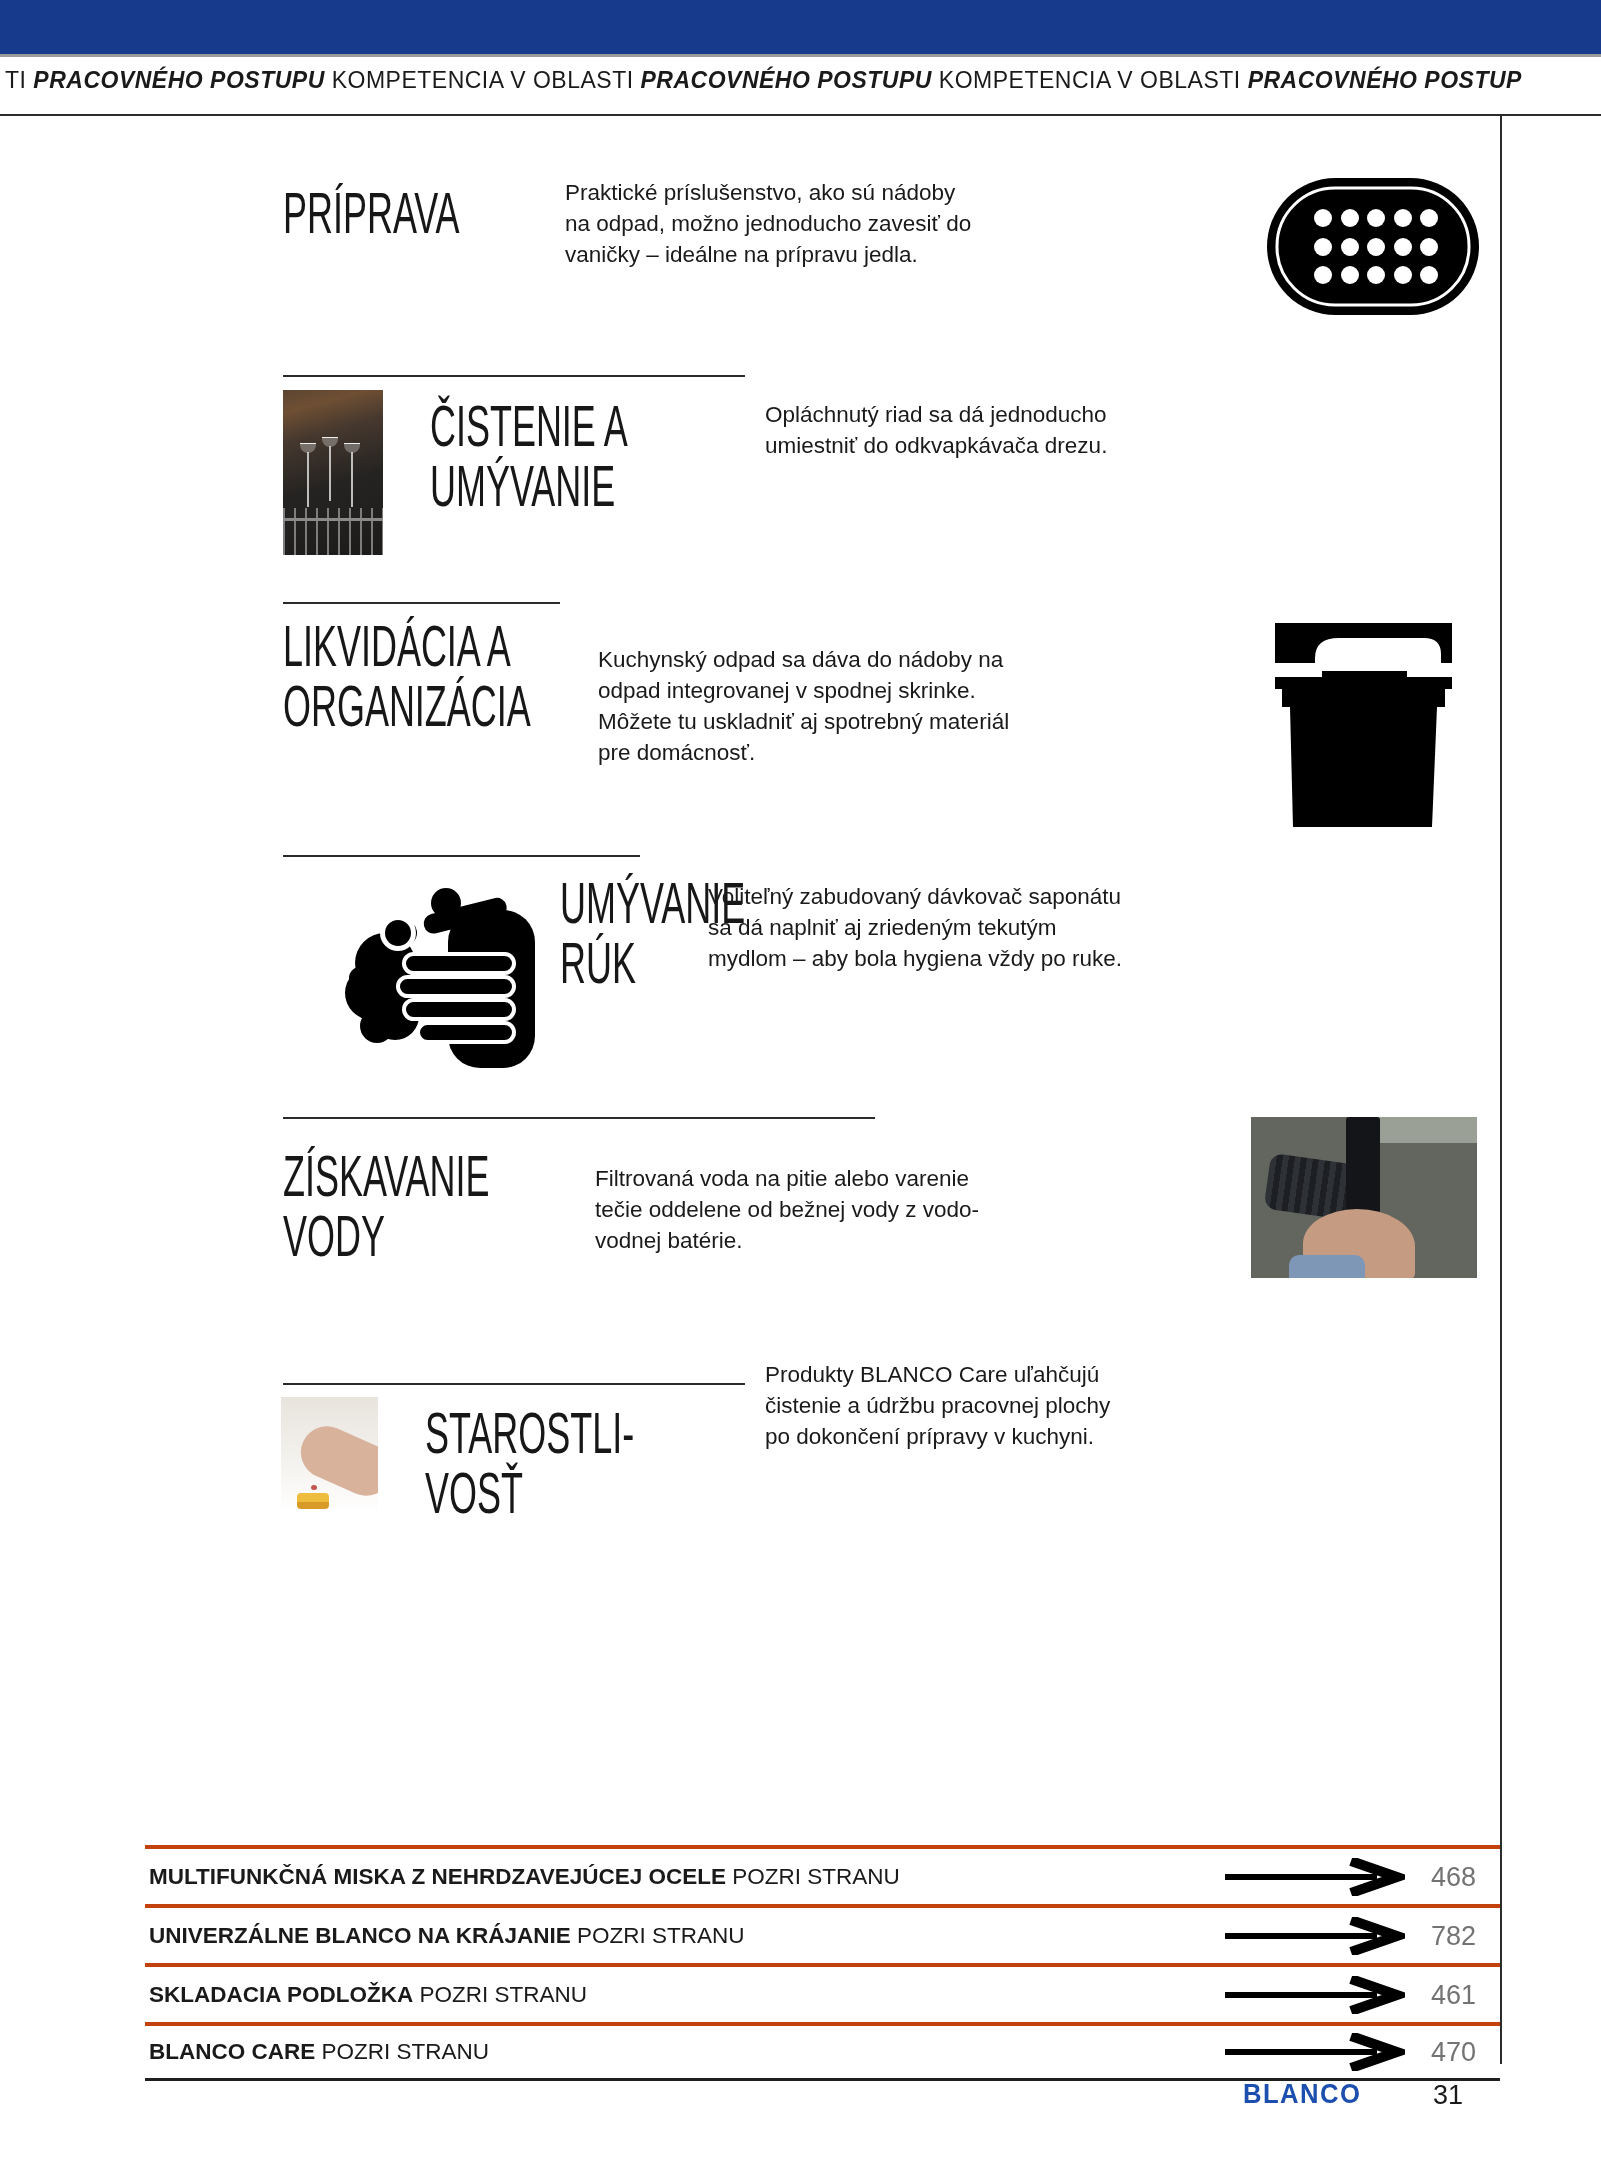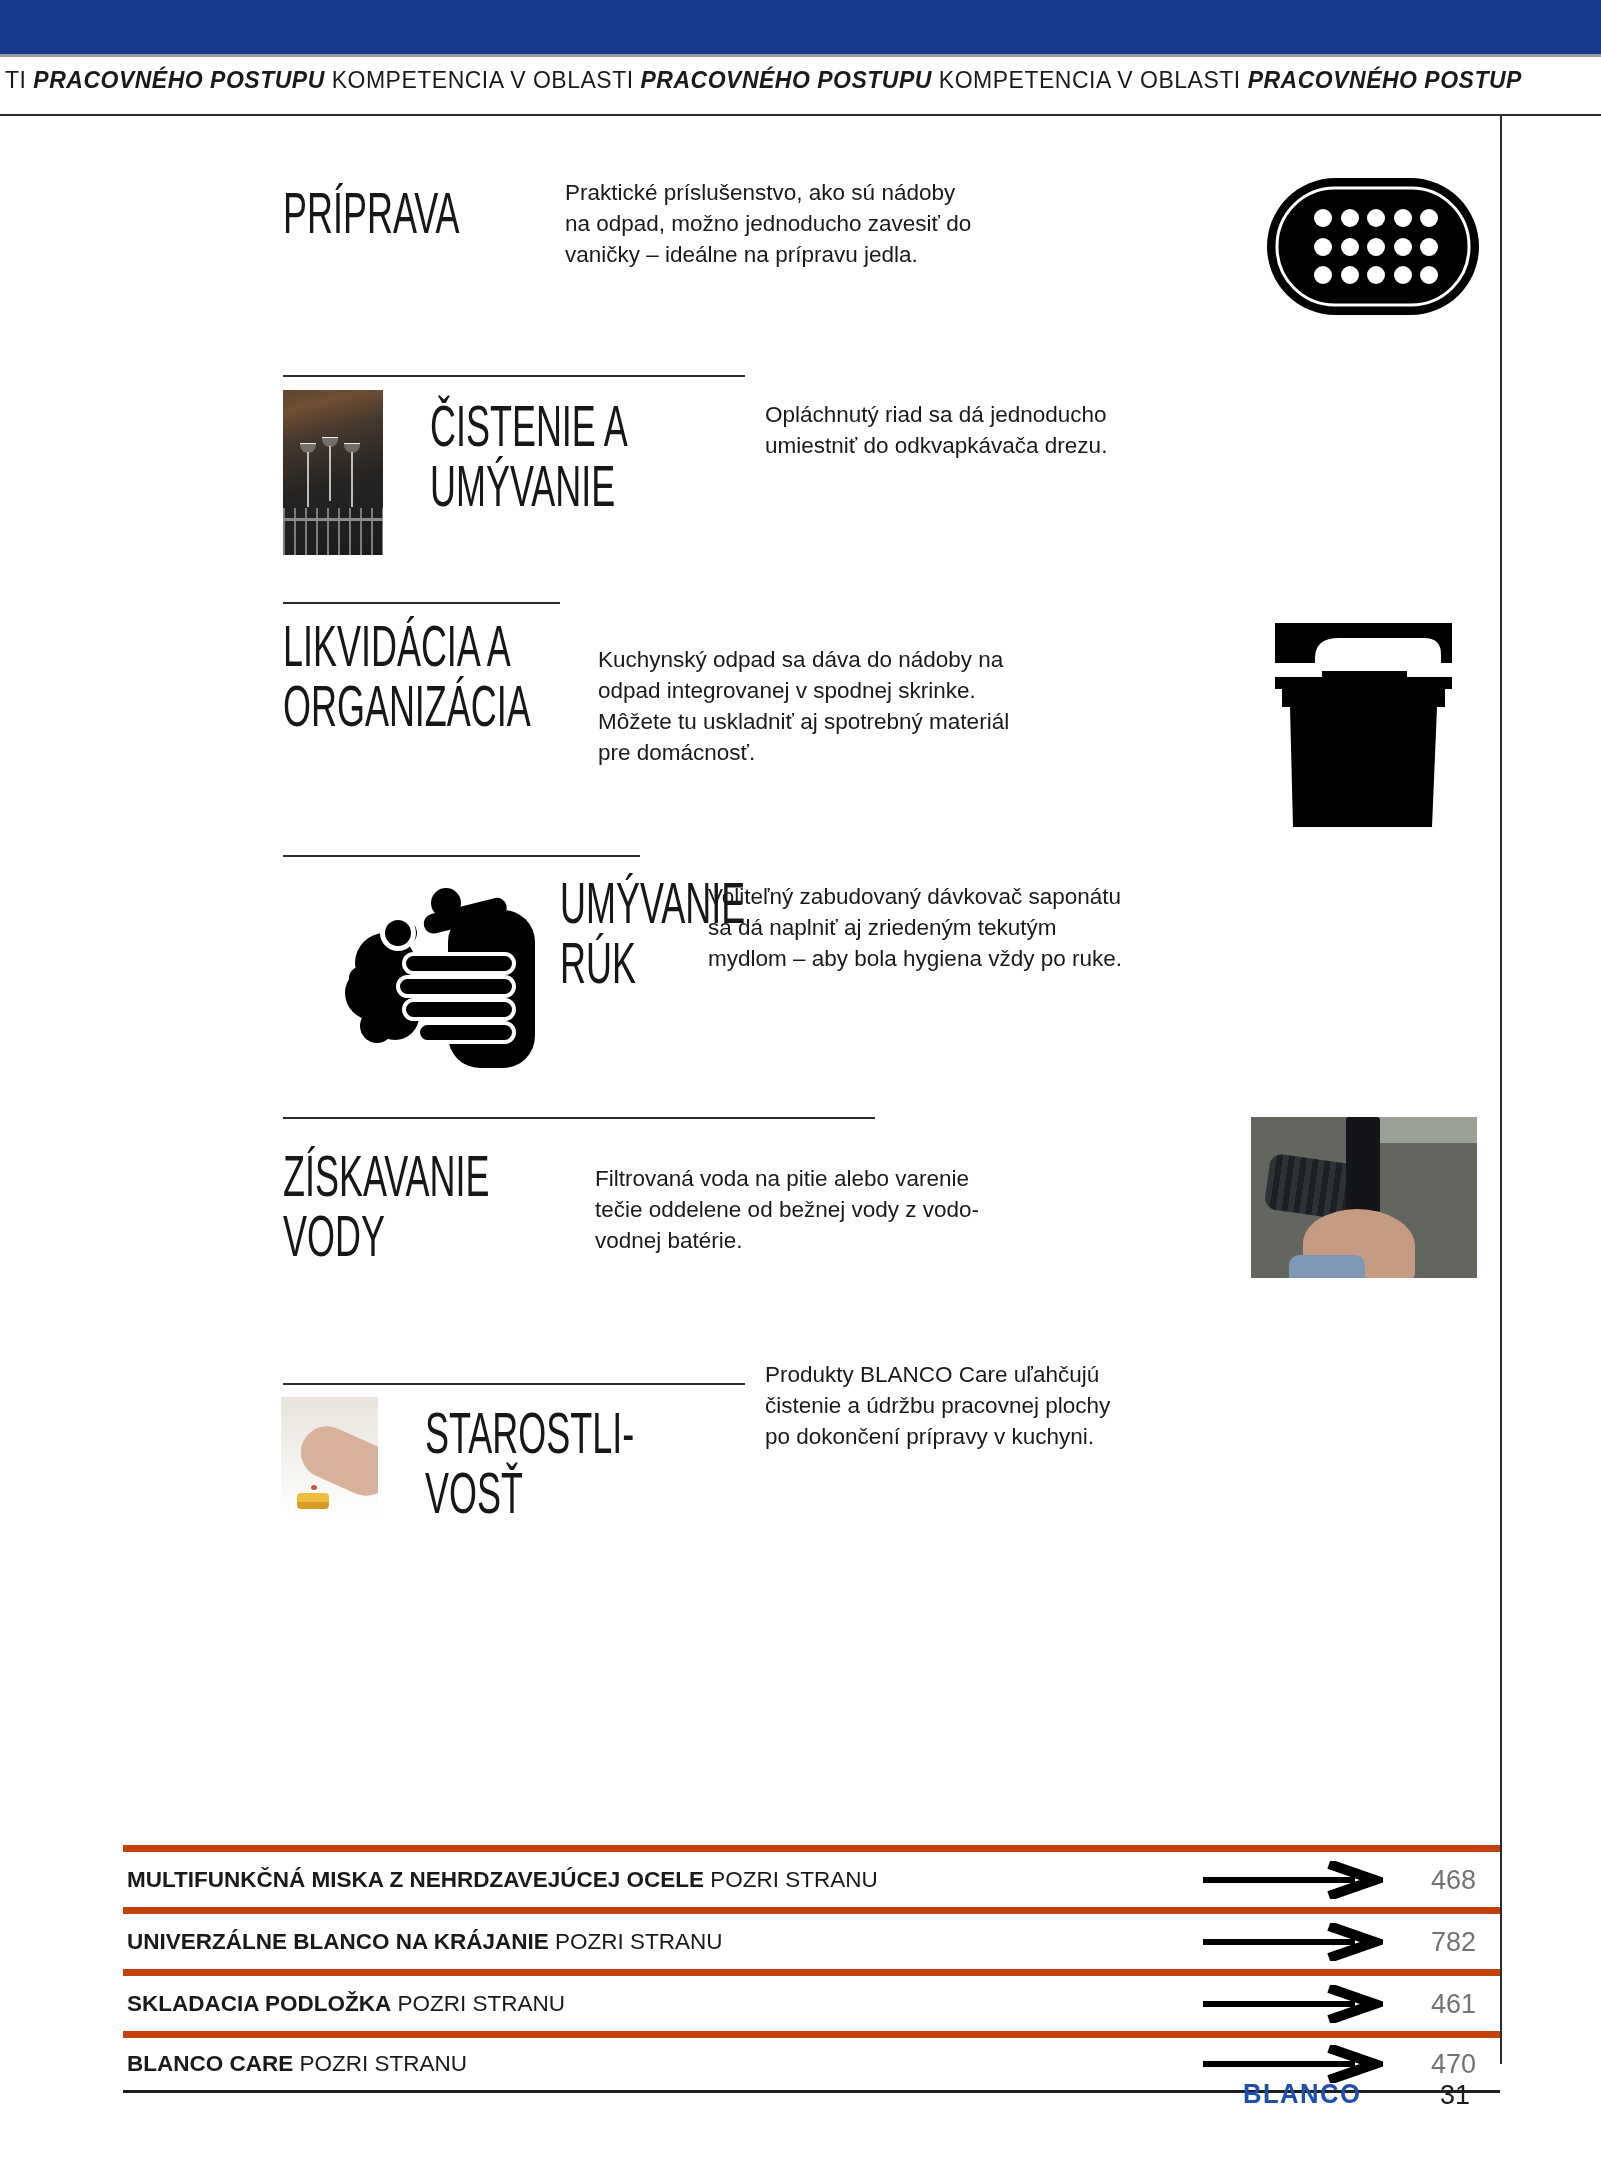--- a/index.html
+++ b/index.html
@@ -46,32 +46,32 @@
   #photo-sponge{left:281px;top:1397px;width:97px;height:161px;
      background:linear-gradient(180deg,#e8e4dd 0%,#f4f2ee 40%,#ffffff 72%);}
   .arm{position:absolute;left:18px;top:38px;width:95px;height:52px;background:#d8b29b;
      border-radius:26px;transform:rotate(24deg);}
   .sponge{position:absolute;left:16px;top:96px;width:32px;height:16px;border-radius:4px;
      background:linear-gradient(180deg,#eebd3e 55%,#d99b28 55%);}
   .nail{position:absolute;left:30px;top:88px;width:6px;height:5px;border-radius:50%;background:#c2554f;}
 
   
   #links-table{left:123px;top:1845px;width:1377px;}
-  .link-row{position:relative;height:55px;border-top:7px solid #c2410c;}
+  .link-row{position:relative;height:55px;border-top:4px solid #c2410c;margin-left:22px;}
   .link-row.last{border-bottom:3px solid #1f1f1f;height:52px;}
   .row-label{position:absolute;left:4px;top:50%;transform:translateY(-50%);font-size:22.5px;white-space:nowrap;}
   .row-label b{font-weight:bold;}
   .row-arrow{position:absolute;left:1080px;top:50%;transform:translateY(-50%);}
   .row-page{position:absolute;right:24px;top:50%;transform:translateY(-50%);
             font-size:27px;color:#737373;}
 
   
   #footer-logo{left:1243px;top:2079px;font-size:27px;font-weight:800;letter-spacing:1.5px;
                color:#1d4fae;transform:scaleX(.95);transform-origin:0 0;}
-  #footer-page{left:1433px;top:2080px;width:44px;text-align:center;font-size:27px;color:#1a1a1a;}
+  #footer-page{left:1433px;top:2080px;width:44px;text-align:left;font-size:27px;color:#1a1a1a;}
 </style>
 </head>
 <body>
 
 <div id="page">
 
   <div class="abs" id="blue-bar"></div>
   <div class="abs" id="gray-line"></div>
 
   <div class="abs" id="header-strip"><span>TI </span><span class="seg-bold">PRACOVNÉHO POSTUPU</span><span> KOMPETENCIA V OBLASTI </span><span class="seg-bold">PRACOVNÉHO POSTUPU</span><span> KOMPETENCIA V OBLASTI </span><span class="seg-bold">PRACOVNÉHO POSTUP</span></div>

